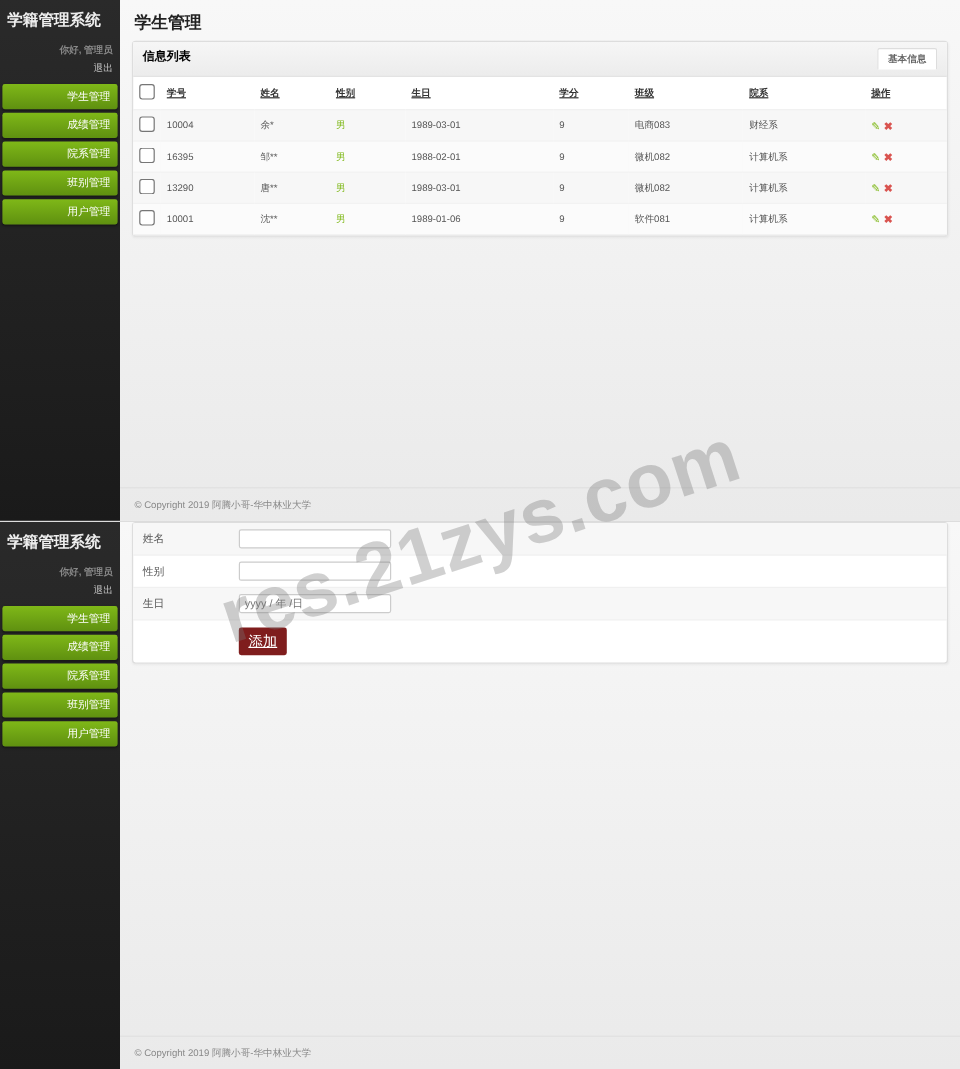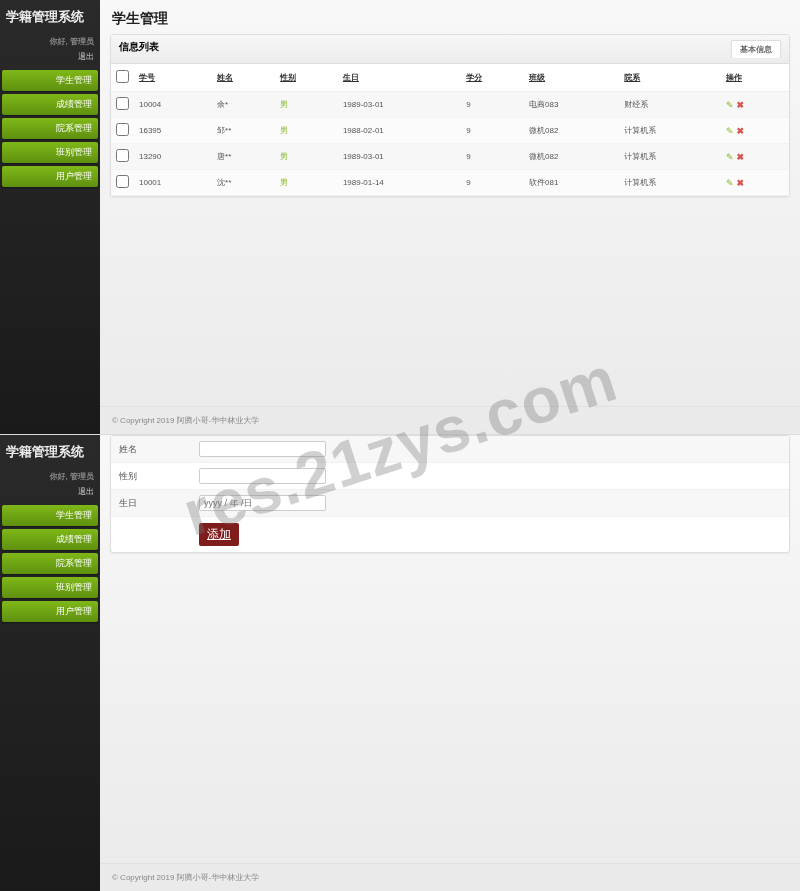--- a/index.html
+++ b/index.html
@@ -121,21 +121,21 @@
                   <span class="ico-edit">✎</span>
                   <span class="ico-del">✖</span>
                 </span>
               </td>
             </tr>
             <tr>
               <td class="cell-chk"><input type="checkbox" style=""></td>
               <td>10001</td>
               <td>沈**</td>
               <td class="gender">男</td>
-              <td>1989-01-14</td>
+              <td>1989-01-06</td>
               <td>9</td>
               <td>软件081</td>
               <td>计算机系</td>
               <td>
                 <span class="actions">
                   <span class="ico-edit">✎</span>
                   <span class="ico-del">✖</span>
                 </span>
               </td>
             </tr>

